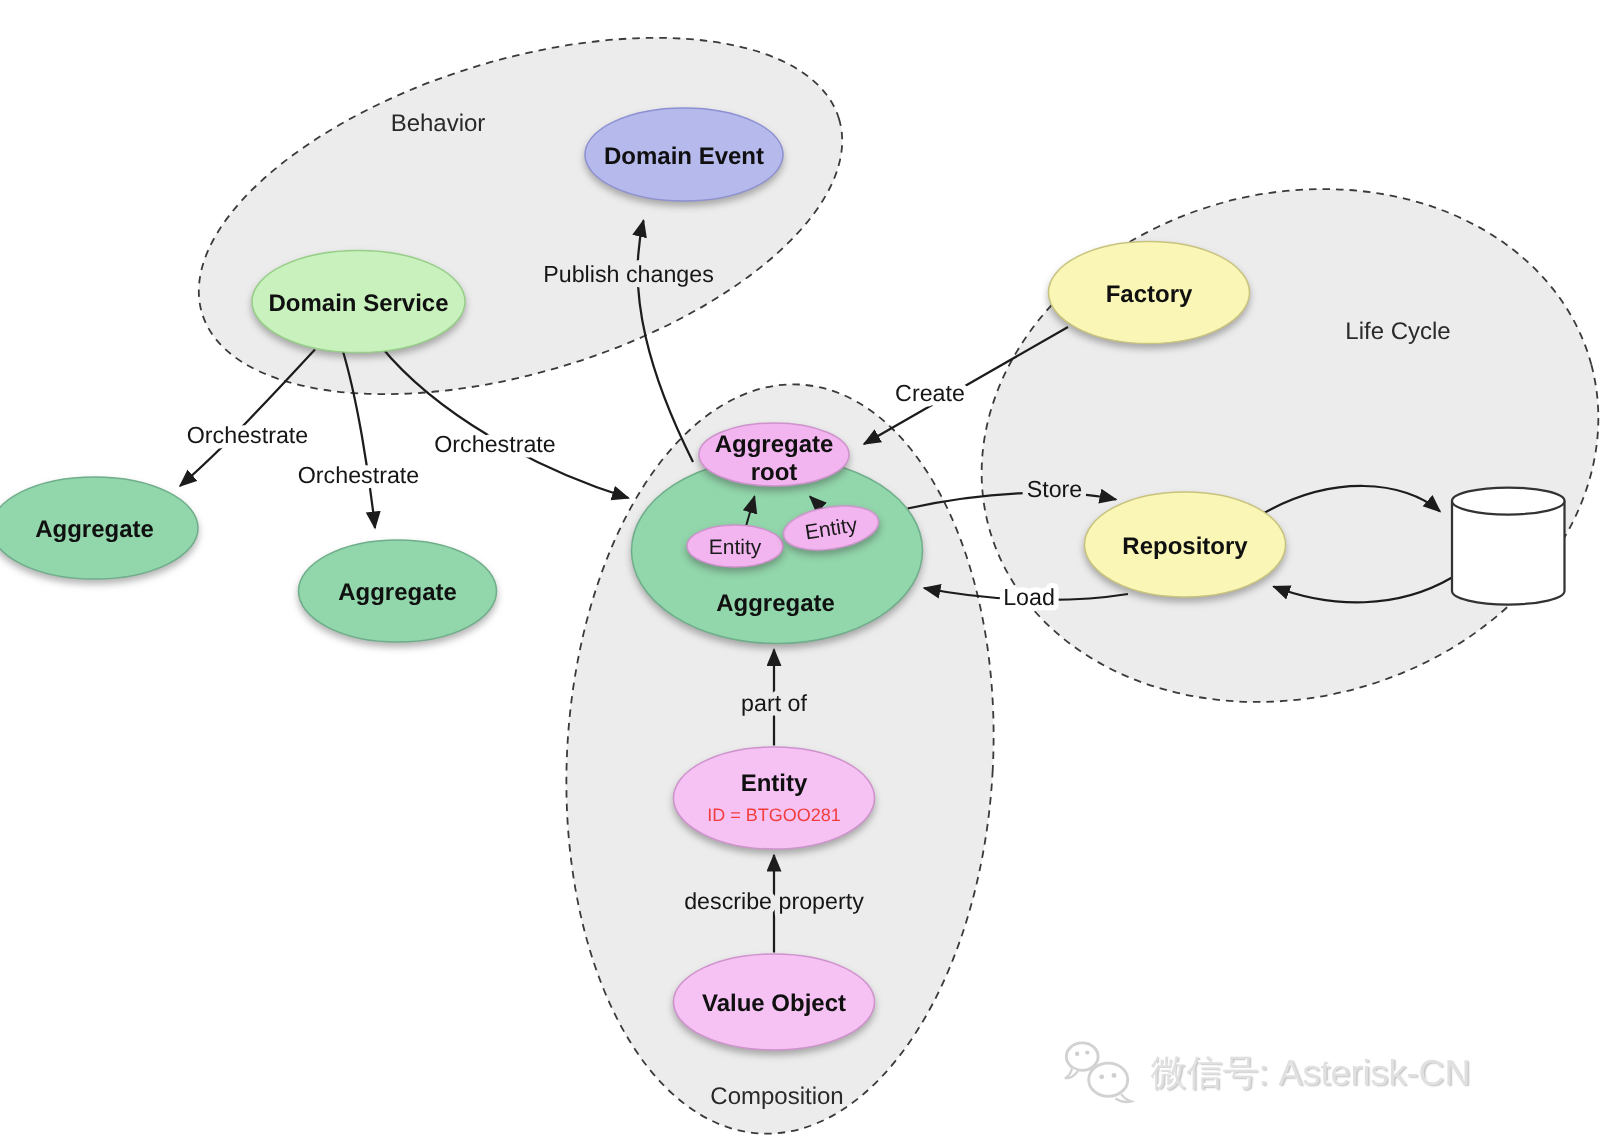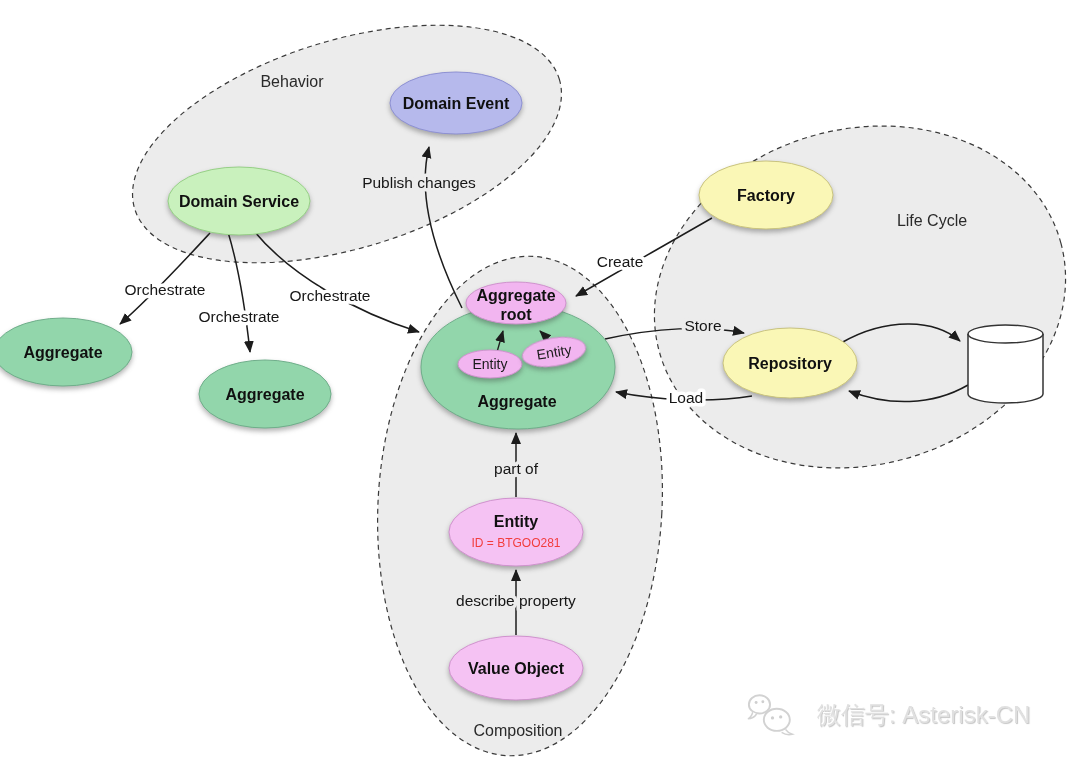--- a/index.html
+++ b/index.html
@@ -20,21 +20,21 @@
   .db{fill:#ffffff;stroke:#333333;stroke-width:1.5;}
   text{font-family:"Liberation Sans",sans-serif;}
   .nlabel{font-size:16px;font-weight:bold;fill:#101010;text-anchor:middle;}
   .slabel{font-size:14px;fill:#1a1a1a;text-anchor:middle;}
   .elabel{font-size:15.5px;fill:#161616;text-anchor:middle;}
   .rlabel{font-size:16px;fill:#2a2a2a;text-anchor:middle;}
   .halo-gray{paint-order:stroke;stroke:#ececec;stroke-width:7;stroke-linejoin:round;}
   .halo-white{paint-order:stroke;stroke:#ffffff;stroke-width:7;stroke-linejoin:round;}
   .idlabel{font-size:12px;fill:#f23d3d;text-anchor:middle;}
   .watermark{
-    position:absolute;left:746px;top:688px;display:flex;align-items:center;gap:19px;
+    position:absolute;left:708px;top:688px;display:flex;align-items:center;gap:7px;
     color:#e0e0e0;font-size:24px;
     text-shadow:-1px -1px 0 #ffffff, 1px 1px 1px #c4c4c4;
     user-select:none;
   }
 </style>
 </head>
 <body>
 
 <svg width="1080" height="762" viewBox="0 0 1080 762">
   <defs>

